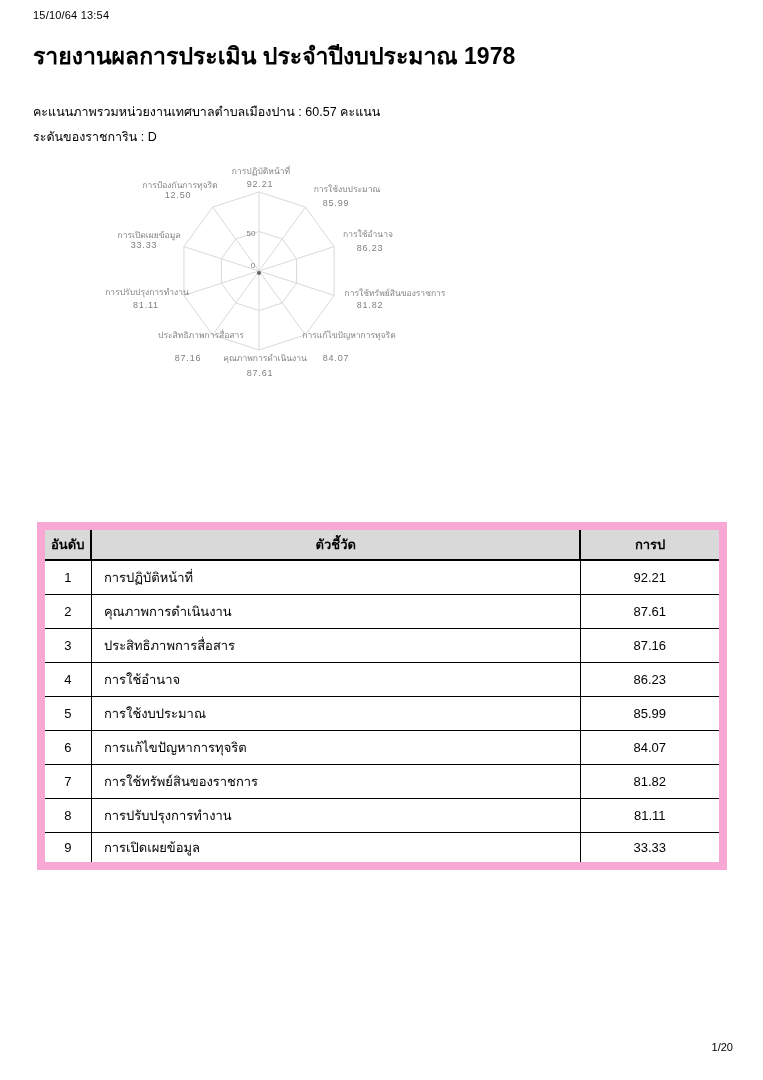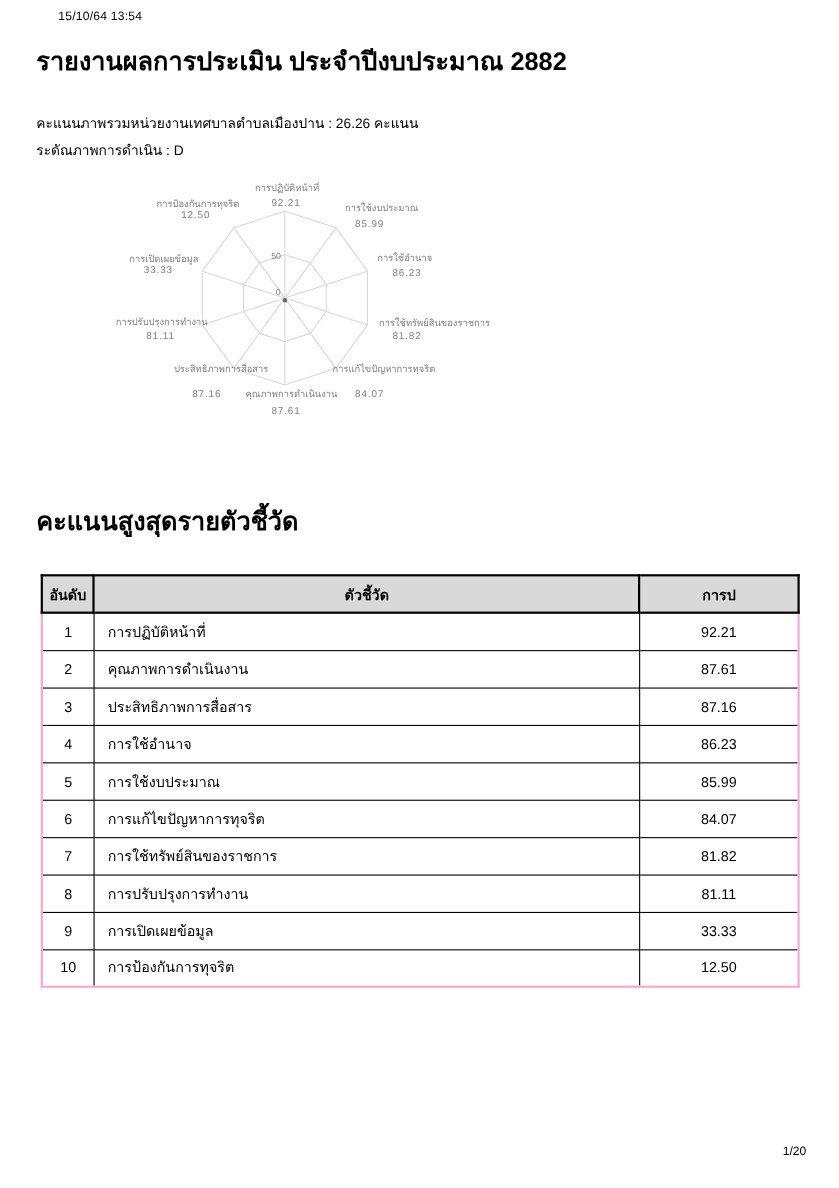--- a/index.html
+++ b/index.html
@@ -3,29 +3,29 @@
 <meta charset="utf-8">
 <style>
   * { margin:0; padding:0; box-sizing:border-box; }
   html,body { background:#e8e8e8; }
   .page {
     position:relative; width:763px; height:1080px; margin:0 auto;
     background:#ffffff; overflow:hidden;
     font-family:"Liberation Sans", sans-serif; color:#000;
   }
   .abs { position:absolute; }
-  .timestamp { left:33px; top:9px; font-size:11px; letter-spacing:0.2px;margin-left:20px; }
+  .timestamp { left:33px; top:9px; font-size:11px; letter-spacing:0.2px; }
   .doc-title { left:33px; top:38px; font-size:23px; font-weight:bold; }
   .meta-line-1 { left:33px; top:102px; font-size:12.5px; }
   .meta-line-2 { left:33px; top:127px; font-size:12.5px; }
   .radar-wrap { left:85px; top:160px; width:560px; height:240px; }
   .section-heading { left:33px; top:456px; font-size:23px; font-weight:bold; }
   .score-table {
     position:absolute; left:37px; top:522px; width:690px;
-    border-collapse:collapse; border:2px solid #f9a8d4;
+    border-collapse:collapse; border:8px solid #f9a8d4;
     font-size:13px;
   }
   .score-table th {
     border:2px solid #000; background:var(--hdr-bg,#d9d9d9);
     height:34px; font-weight:bold; text-align:center; padding:2px 6px;
   }
   .score-table td {
     border:1px solid #000; height:34px; padding:2px 6px;
   }
   .score-table td.rank-cell  { text-align:center; }
@@ -35,24 +35,24 @@
   .page-number { right:30px; top:1041px; font-size:11px; }
   svg text { font-family:"Liberation Sans", sans-serif; }
 </style>
 </head>
 <body>
 
 <div class="page">
 
   <div class="abs timestamp">15/10/64 13:54</div>
 
-  <h1 class="abs doc-title">รายงานผลการประเมิน ประจำปีงบประมาณ 2882</h1>
+  <h1 class="abs doc-title">รายงานผลการประเมิน ประจำปีงบประมาณ 1978</h1>
 
-  <div class="abs meta-line-1">คะแนนภาพรวมหน่วยงานเทศบาลตำบลเมืองปาน : 26.26 คะแนน</div>
-  <div class="abs meta-line-2">ระดัณภาพการดำเนิน : D</div>
+  <div class="abs meta-line-1">คะแนนภาพรวมหน่วยงานเทศบาลตำบลเมืองปาน : 60.57 คะแนน</div>
+  <div class="abs meta-line-2">ระดันของราชการิน : D</div>
 
   <div class="abs radar-wrap" id="radar"><svg width="560" height="240" viewBox="0 0 560 240">
         <polygon points="174.0,32.0 220.4,47.1 249.1,86.6 249.1,135.4 220.4,174.9 174.0,190.0 127.6,174.9 98.9,135.4 98.9,86.6 127.6,47.1" fill="none" stroke="#d9d9d9" stroke-width="1"></polygon>
         <polygon points="174.0,71.5 197.2,79.0 211.6,98.8 211.6,123.2 197.2,143.0 174.0,150.5 150.8,143.0 136.4,123.2 136.4,98.8 150.8,79.0" fill="none" stroke="#d9d9d9" stroke-width="1"></polygon>
         <line x1="174" y1="111" x2="174.0" y2="32.0" stroke="#d9d9d9" stroke-width="1"></line>
         <line x1="174" y1="111" x2="220.4" y2="47.1" stroke="#d9d9d9" stroke-width="1"></line>
         <line x1="174" y1="111" x2="249.1" y2="86.6" stroke="#d9d9d9" stroke-width="1"></line>
         <line x1="174" y1="111" x2="249.1" y2="135.4" stroke="#d9d9d9" stroke-width="1"></line>
         <line x1="174" y1="111" x2="220.4" y2="174.9" stroke="#d9d9d9" stroke-width="1"></line>
         <line x1="174" y1="111" x2="174.0" y2="190.0" stroke="#d9d9d9" stroke-width="1"></line>
@@ -78,21 +78,20 @@
         <text x="116" y="178" text-anchor="middle" font-size="8.5" fill="#7f7f7f">ประสิทธิภาพการสื่อสาร</text>
         <text x="103" y="201" text-anchor="middle" font-size="9" fill="#7f7f7f" letter-spacing="0.8">87.16</text>
         <text x="62" y="135" text-anchor="middle" font-size="8.5" fill="#7f7f7f">การปรับปรุงการทำงาน</text>
         <text x="61" y="148" text-anchor="middle" font-size="9" fill="#7f7f7f" letter-spacing="0.8">81.11</text>
         <text x="64" y="78" text-anchor="middle" font-size="8.5" fill="#7f7f7f">การเปิดเผยข้อมูล</text>
         <text x="59" y="88" text-anchor="middle" font-size="9" fill="#7f7f7f" letter-spacing="0.8">33.33</text>
         <text x="95" y="28" text-anchor="middle" font-size="8.5" fill="#7f7f7f">การป้องกันการทุจริต</text>
         <text x="93" y="38" text-anchor="middle" font-size="9" fill="#7f7f7f" letter-spacing="0.8">12.50</text>
       </svg></div>
 
-  <h2 class="abs section-heading">คะแนนสูงสุดรายตัวชี้วัด</h2>
 
   <table class="score-table">
     <colgroup>
       <col class="col-rank">
         <col class="col-indicator">
         <col class="col-score">
     </colgroup>
     <thead>
       <tr id="thead-row">
           <th>อันดับ</th>
@@ -139,23 +138,18 @@
         <tr>
           <td class="rank-cell">8</td>
           <td class="indicator-cell">การปรับปรุงการทำงาน</td>
           <td class="score-cell">81.11</td>
         </tr>
         <tr>
           <td class="rank-cell">9</td>
           <td class="indicator-cell">การเปิดเผยข้อมูล</td>
           <td class="score-cell">33.33</td>
         </tr>
-        <tr>
-          <td class="rank-cell">10</td>
-          <td class="indicator-cell">การป้องกันการทุจริต</td>
-          <td class="score-cell">12.50</td>
-        </tr>
       </tbody>
   </table>
 
   <div class="abs page-number">1/20</div>
 
 </div>
 
 </body></html>

